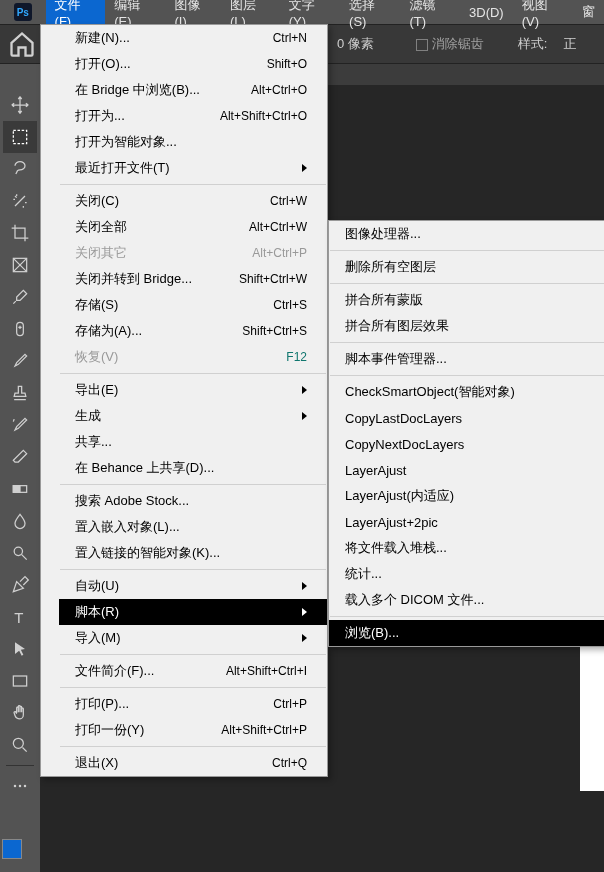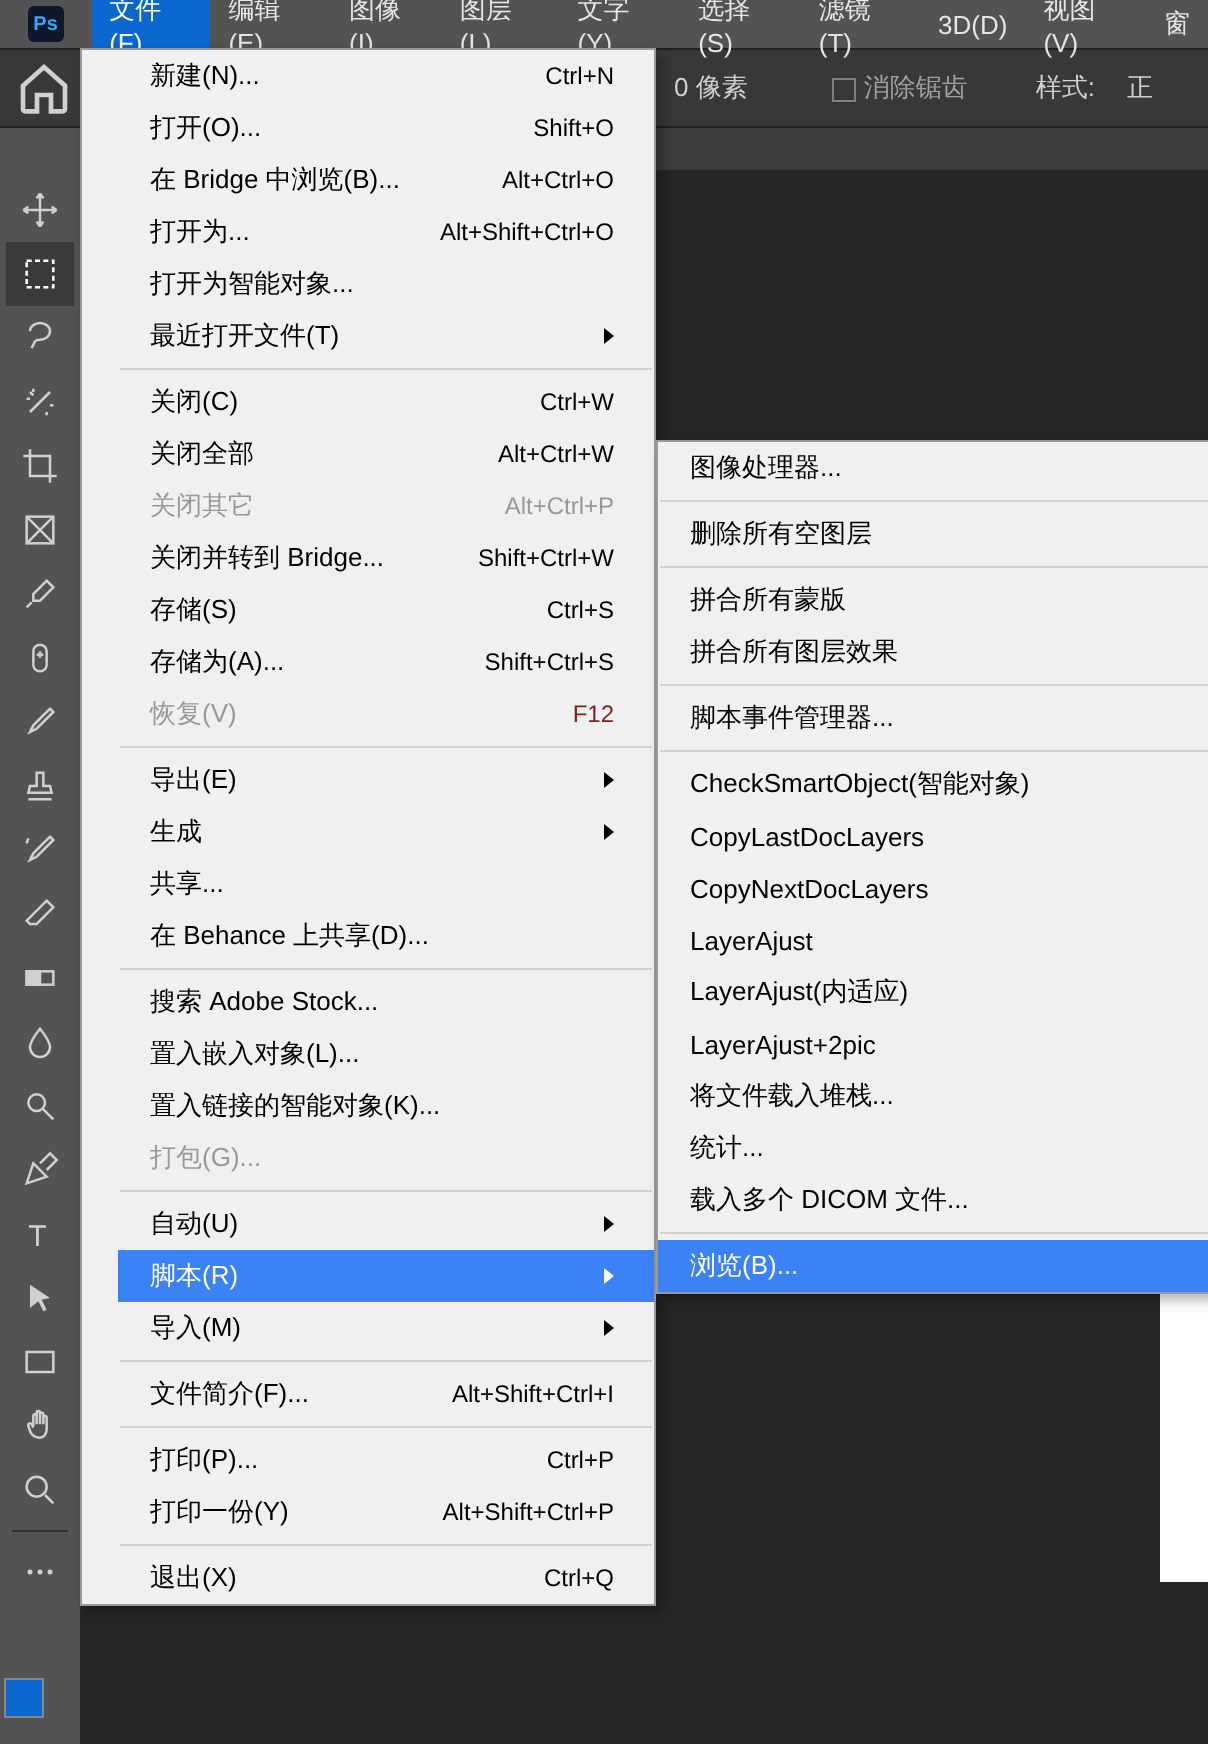--- a/index.html
+++ b/index.html
@@ -15,21 +15,21 @@
 .checkbox-box { width: 12px; height: 12px; border: 1px solid #808080; display: inline-block; vertical-align: middle; margin-right: 4px; }
 .style-label { color: #d0d0d0; font-size: 13px; margin-left: 24px; }
 .left-tools { position: absolute; left: 0; top: 85px; width: 40px; background: #535353; display: flex; flex-direction: column; align-items: center; padding-top: 4px; gap: 0; }
 .tool { width: 34px; height: 32px; display: flex; align-items: center; justify-content: center; color: #d0d0d0; cursor: pointer; position: relative; }
 .tool.active { background: #3a3a3a; }
 .tool svg { width: 20px; height: 20px; }
 .color-swatches { position: absolute; left: 2px; top: 839px; width: 36px; height: 30px; }
 .fg-color { position: absolute; width: 20px; height: 20px; background: #0b67d0; border: 1px solid #888; }
 .dropdown { position: absolute; left: 40px; top: 24px; width: 288px; background: #f0f0f0; border: 1px solid #999; box-shadow: 3px 3px 6px rgba(0,0,0,.3); font-size: 13px; padding-left: 18px; }
 .dd-item { display: flex; align-items: center; height: 26px; padding: 0 20px 0 16px; cursor: pointer; color: #000; }
-.dd-item.highlighted { background: #3b82f6; color: #fff; }
+.dd-item.highlighted { background: #000000; color: #fff; }
 .dd-item.disabled { color: #999; }
 .dd-label { flex: 1; }
 .dd-shortcut { color: #000; font-size: 12px; }
 .dd-arrow { width: 0; height: 0; border-top: 4px solid transparent; border-bottom: 4px solid transparent; border-left: 5px solid #000; }
 .dd-item.highlighted .dd-arrow { border-left-color: #fff; }
 .dd-sep { height: 1px; background: #d0d0d0; margin: 3px 1px; }
 .submenu { position: absolute; left: 328px; top: 220px; width: 300px; background: #f0f0f0; border: 1px solid #999; box-shadow: 3px 3px 6px rgba(0,0,0,.3); font-size: 13px; }
 .gray-strip { position: absolute; left: 40px; top: 64px; width: 564px; height: 21px; background: #3c3c3c; }
 .canvas-area { position: absolute; left: 40px; top: 85px; width: 564px; height: 787px; background: #262626; }
 .white-strip { position: absolute; right: 0; top: 506px; width: 24px; height: 200px; background: #fff; }
@@ -238,21 +238,21 @@
     <div class="dd-item">
       <span class="dd-label">存储(S)</span>
       <span class="dd-shortcut">Ctrl+S</span>
     </div>
     <div class="dd-item">
       <span class="dd-label">存储为(A)...</span>
       <span class="dd-shortcut">Shift+Ctrl+S</span>
     </div>
     <div class="dd-item disabled">
       <span class="dd-label">恢复(V)</span>
-      <span class="dd-shortcut" style="color: #7f1d1d;">F12</span>
+      <span class="dd-shortcut" style="color: #0f766e;">F12</span>
     </div>
     <div class="dd-sep"></div>
     <div class="dd-item">
       <span class="dd-label">导出(E)</span>
       <span class="dd-arrow"></span>
     </div>
     <div class="dd-item">
       <span class="dd-label">生成</span>
       <span class="dd-arrow"></span>
     </div>
@@ -264,23 +264,20 @@
     </div>
     <div class="dd-sep"></div>
     <div class="dd-item">
       <span class="dd-label">搜索 Adobe Stock...</span>
     </div>
     <div class="dd-item">
       <span class="dd-label">置入嵌入对象(L)...</span>
     </div>
     <div class="dd-item">
       <span class="dd-label">置入链接的智能对象(K)...</span>
-    </div>
-    <div class="dd-item disabled">
-      <span class="dd-label">打包(G)...</span>
     </div>
     <div class="dd-sep"></div>
     <div class="dd-item">
       <span class="dd-label">自动(U)</span>
       <span class="dd-arrow"></span>
     </div>
     <div class="dd-item highlighted">
       <span class="dd-label">脚本(R)</span>
       <span class="dd-arrow"></span>
     </div>

